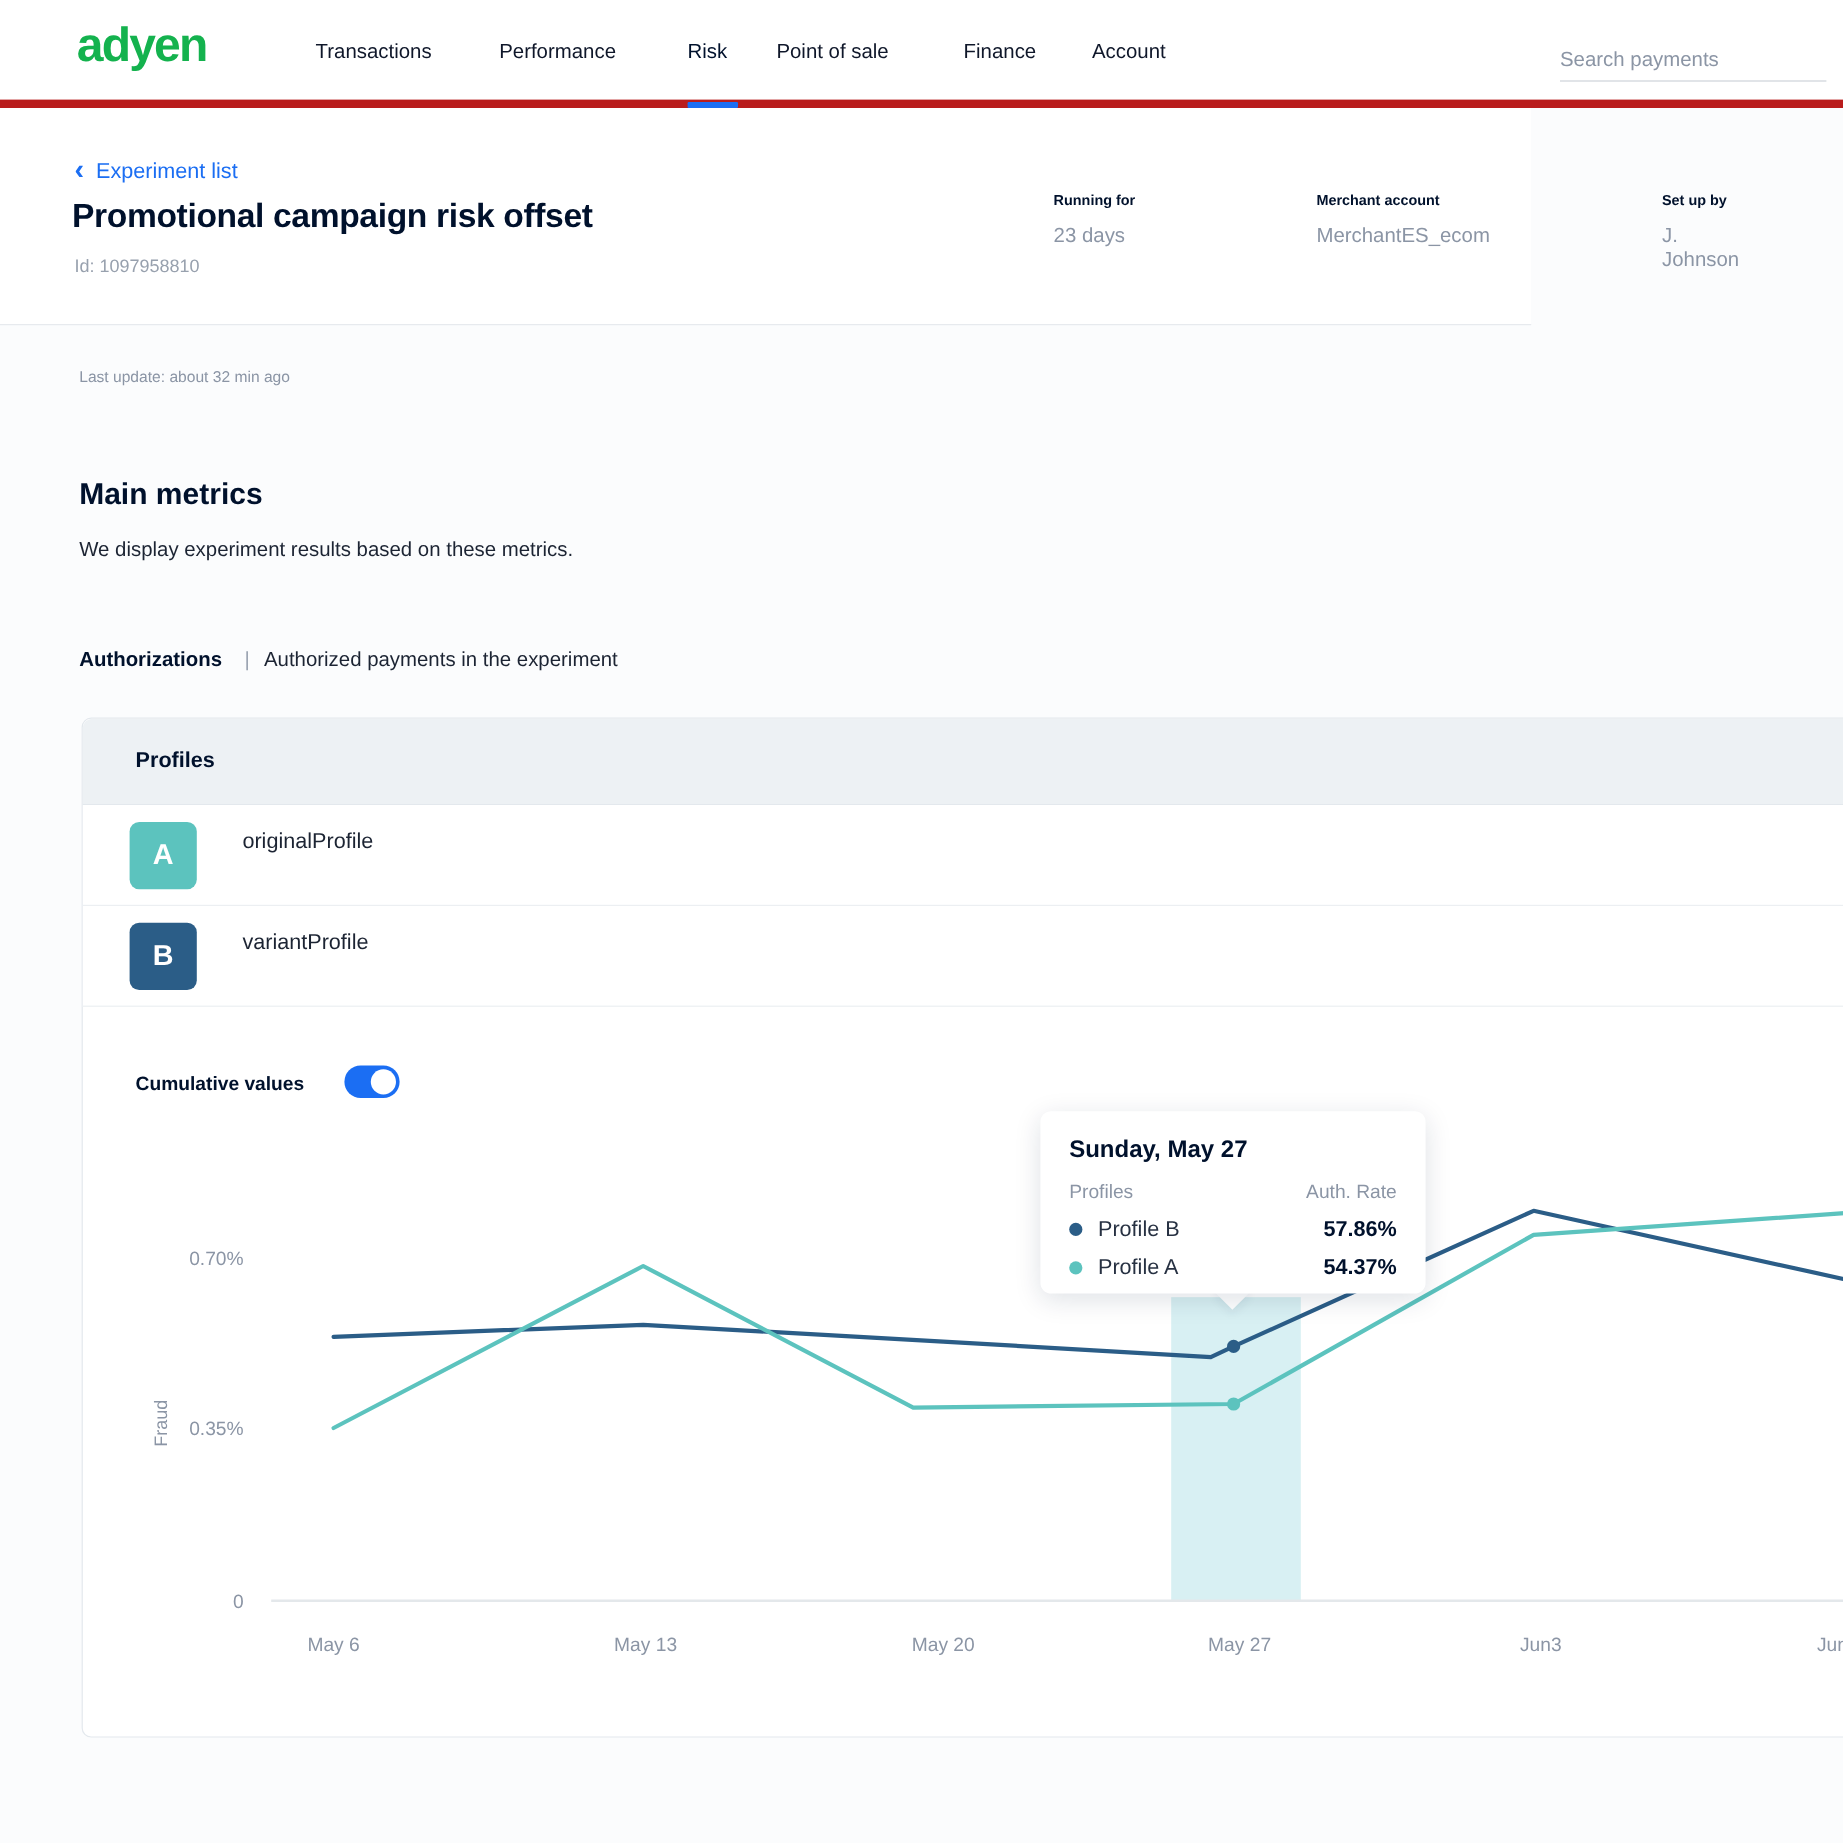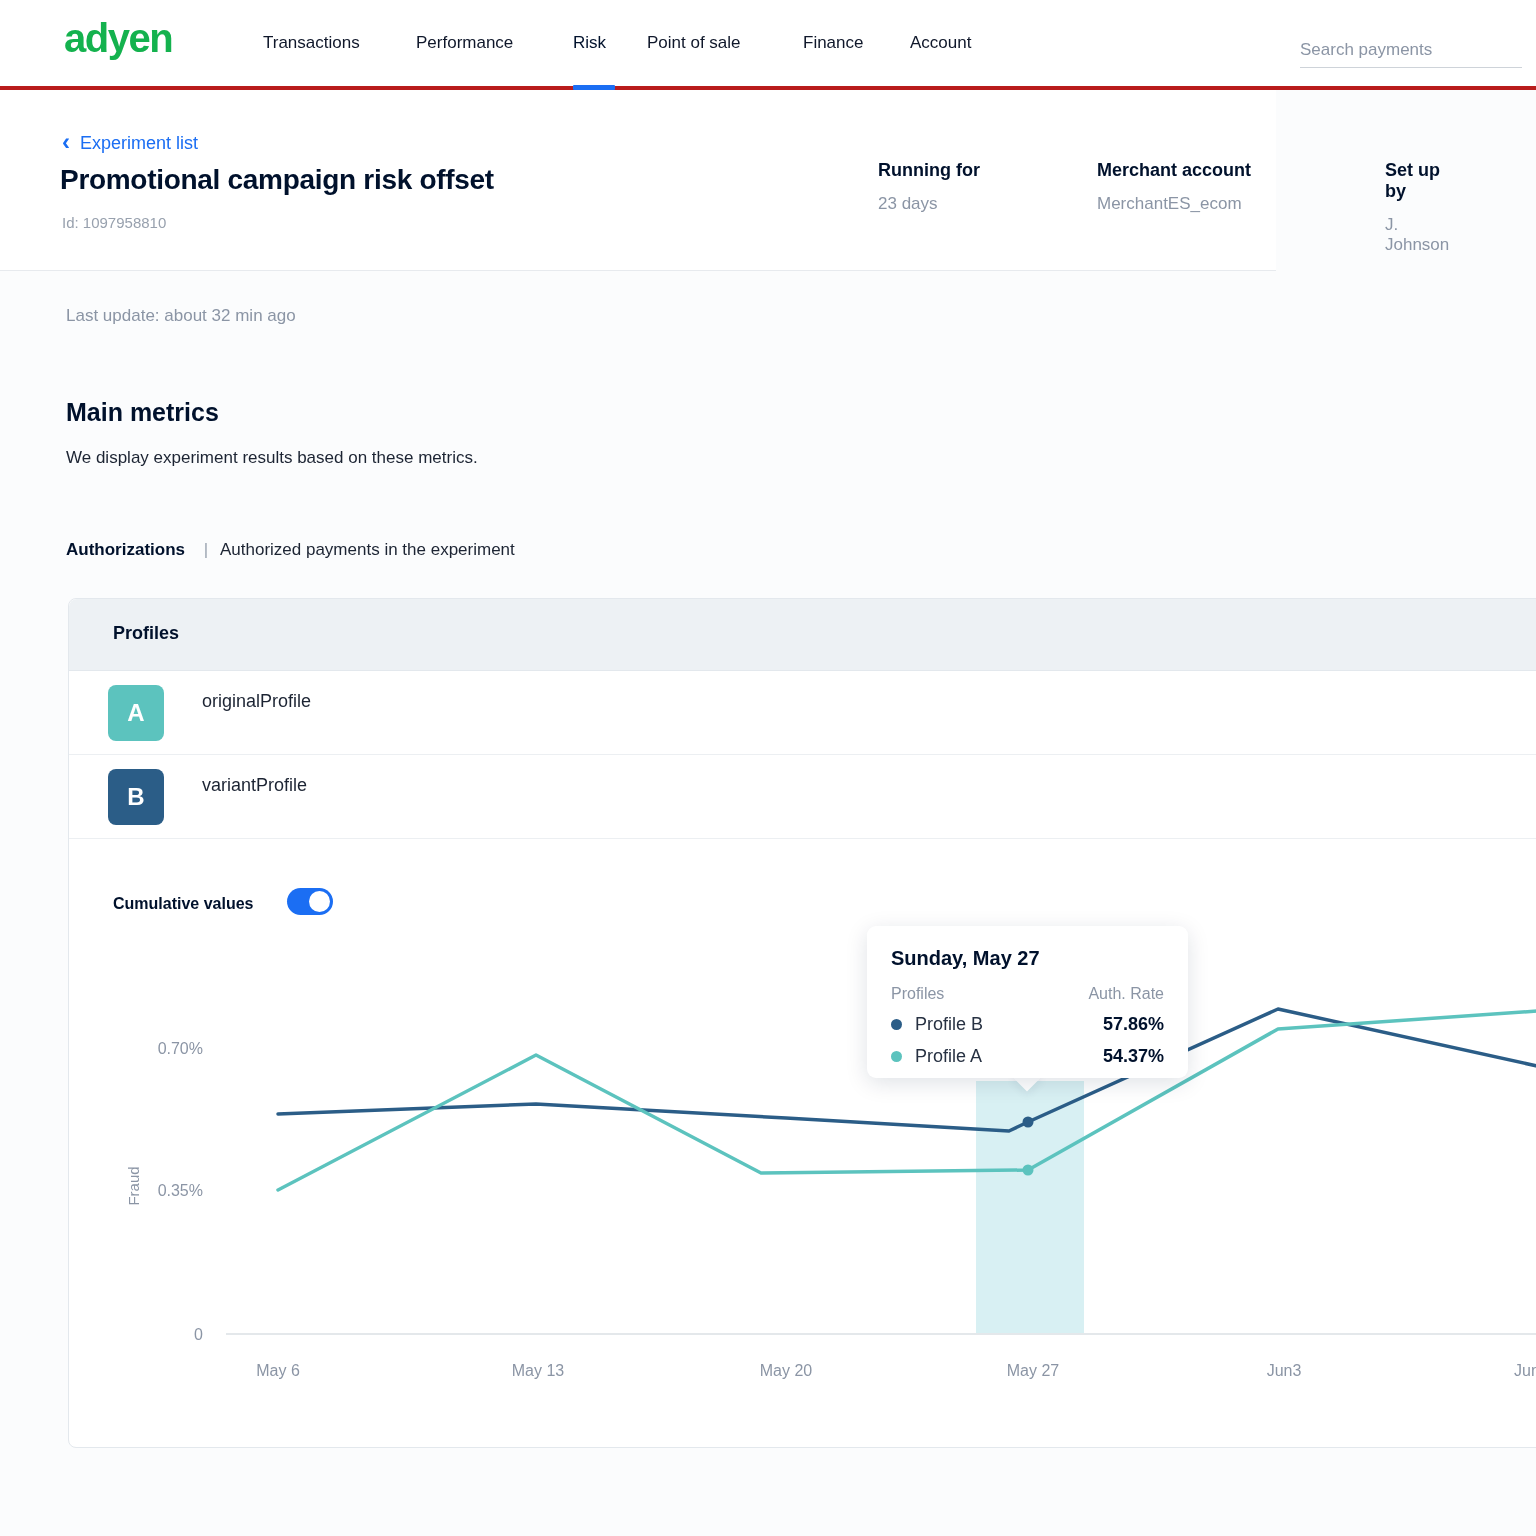--- a/index.html
+++ b/index.html
@@ -1,44 +1,44 @@
 <!DOCTYPE html>
 <html><head>
 <meta charset="utf-8">
 <style>
   * { margin:0; padding:0; box-sizing:border-box; }
   html,body { width:1536px; height:1536px; overflow:hidden; background:#fbfcfd;
               font-family:"Liberation Sans", sans-serif; color:#00112c; }
 
   
   #topnav { position:absolute; left:0; top:0; width:1536px; height:90px; background:#fff;
-            border-bottom:4px solid #b91c1c; z-index:20; }
+            border-bottom:7px solid #b91c1c; z-index:20; }
   .logo { position:absolute; left:64px; top:16px; font-size:40px; font-weight:800;
           letter-spacing:-1.5px; color:#14b24e; }
   .navitem { position:absolute; top:33px; font-size:17px; color:#0f172a; cursor:pointer; white-space:nowrap; }
   .navitem.active { color:#00112c; font-weight:500; }
   .nav-underline { position:absolute; top:85px; height:5px; width:42px; background:#1b6ef3; border-radius:1px; }
   #search-input { position:absolute; left:1300px; top:32px; width:222px; height:36px; border:none;
                   outline:none; border-bottom:1.5px solid #ced3d9; font-size:17px; color:#00112c;
                   background:transparent; font-family:"Liberation Sans", sans-serif; }
   #search-input::placeholder { color:#8b95a5; }
 
   
   #pagehead { position:absolute; left:0; top:90px; width:1276px; height:181px; background:#fff;
               border-bottom:1px solid #e7eaee; z-index:10; }
   .breadcrumb { position:absolute; left:62px; top:37px; font-size:18px; color:#1b6ef3; cursor:pointer; }
   .breadcrumb .chev { font-size:24px; font-weight:700; margin-right:10px; position:relative; top:1px; }
   .page-title { position:absolute; left:60px; top:74px; font-size:28px; font-weight:700; letter-spacing:-0.3px; }
   .page-id { position:absolute; left:62px; top:124px; font-size:15px; color:#98a1ae; }
   .meta-col { position:absolute; top:70px; }
-  .meta-label { font-size:18px; font-weight:700; color:#00112c; }
+  .meta-label { font-size:12px; font-weight:700; color:#00112c; }
   .meta-value { font-size:17px; color:#8b95a5; margin-top:13px; }
 
   
-  .last-update { position:absolute; left:66px; top:306px; font-size:17px; color:#8b95a5; }
+  .last-update { position:absolute; left:66px; top:306px; font-size:13px; color:#8b95a5; }
   .section-title { position:absolute; left:66px; top:398px; font-size:25px; font-weight:700; }
   .section-sub { position:absolute; left:66px; top:448px; font-size:17px; color:#1c2433; }
   .metric-line { position:absolute; left:66px; top:540px; font-size:17px; }
   .metric-line .m-name { font-weight:700; }
   .metric-line .m-sep { color:#9aa3b0; margin:0 8px 0 14px; }
   .metric-line .m-desc { color:#1c2433; }
 
   
   #card { position:absolute; left:68px; top:598px; width:1500px; height:850px; background:#fff;
           border:1px solid #e3e8ed; border-radius:8px; }

